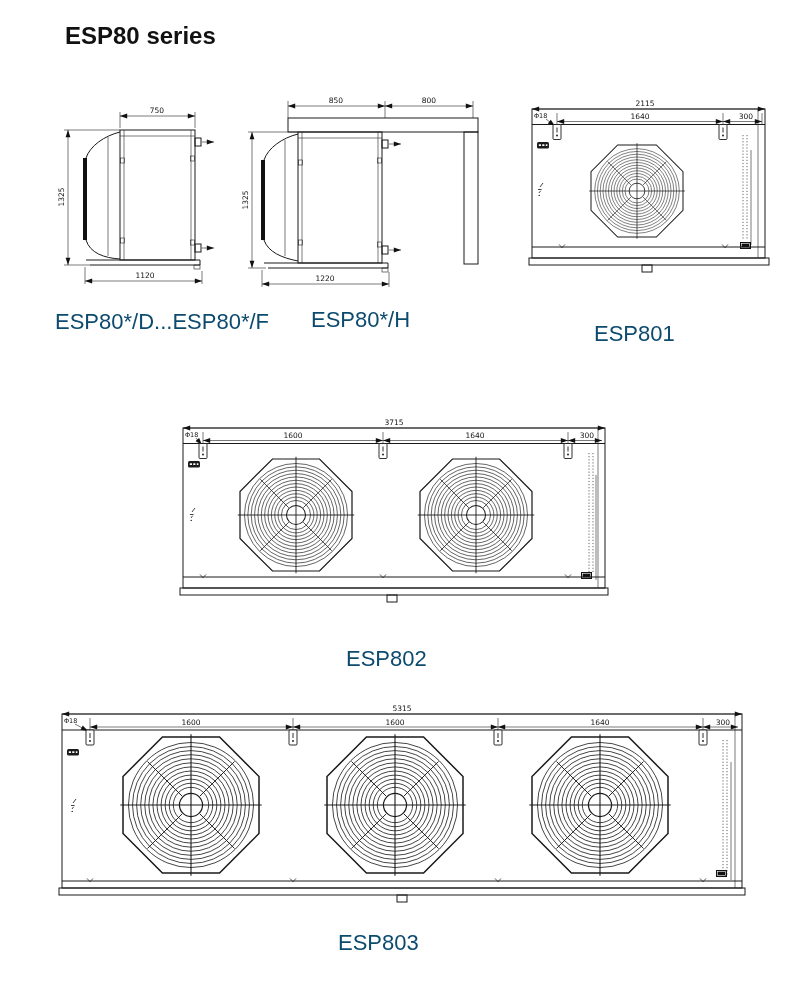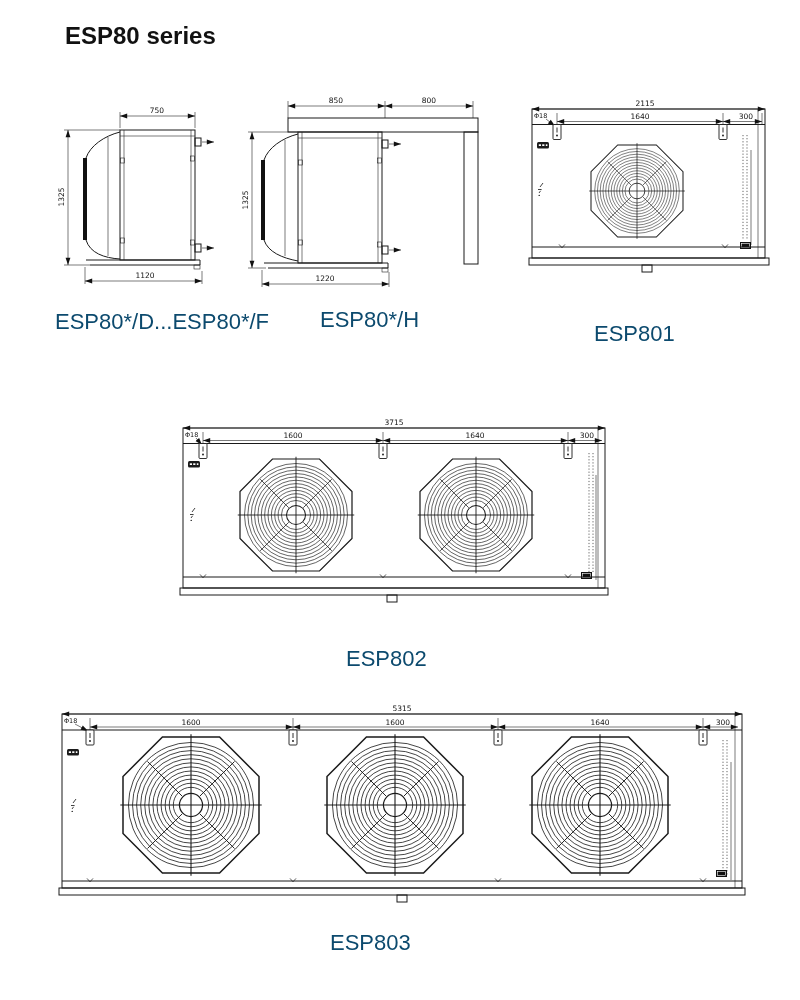--- a/index.html
+++ b/index.html
@@ -214,21 +214,21 @@
     <g>
       <line class="ln" x1="7" y1="152" x2="240" y2="152"></line>
       <use href="#vmark" transform="translate(37,152)"></use>
       <use href="#vmark" transform="translate(200,152)"></use>
       <rect class="ln" x="4" y="163" width="240" height="7" fill="#fff"></rect>
       <rect class="ln" x="117" y="170" width="10" height="7" fill="#fff"></rect>
     </g>
   </svg>
 
   <div class="caption" style="left:55px;top:309px">ESP80*/D...ESP80*/F</div>
-  <div class="caption" style="left:320px;top:307px">ESP80*/H</div>
+  <div class="caption" style="left:311px;top:307px">ESP80*/H</div>
   <div class="caption" style="left:594px;top:321px">ESP801</div>
 
   <svg class="drw" style="left:175px;top:415px" width="440" height="198">
     <rect class="ln" x="8" y="13" width="422" height="160"></rect>
     <line class="dimline" x1="8" y1="13" x2="430" y2="13"></line>
     <text class="dim" x="219" y="10" text-anchor="middle">3715</text>
     <line class="ln" x1="8" y1="28.5" x2="430" y2="28.5"></line>
     <g>
       <line class="thin" x1="28" y1="17" x2="28" y2="28.5"></line>
       <line class="thin" x1="208" y1="17" x2="208" y2="28.5"></line>
@@ -313,15 +313,15 @@
       <line class="ln" x1="7" y1="181" x2="687" y2="181"></line>
       <use href="#vmark" transform="translate(35,181)"></use>
       <use href="#vmark" transform="translate(238,181)"></use>
       <use href="#vmark" transform="translate(443,181)"></use>
       <use href="#vmark" transform="translate(648,181)"></use>
       <rect class="ln" x="4" y="188" width="686" height="7" fill="#fff"></rect>
       <rect class="ln" x="342" y="195" width="10" height="7" fill="#fff"></rect>
     </g>
   </svg>
 
-  <div class="caption" style="left:330px;top:930px">ESP803</div>
+  <div class="caption" style="left:338px;top:930px">ESP803</div>
 
 </div>
 
 </body></html>

